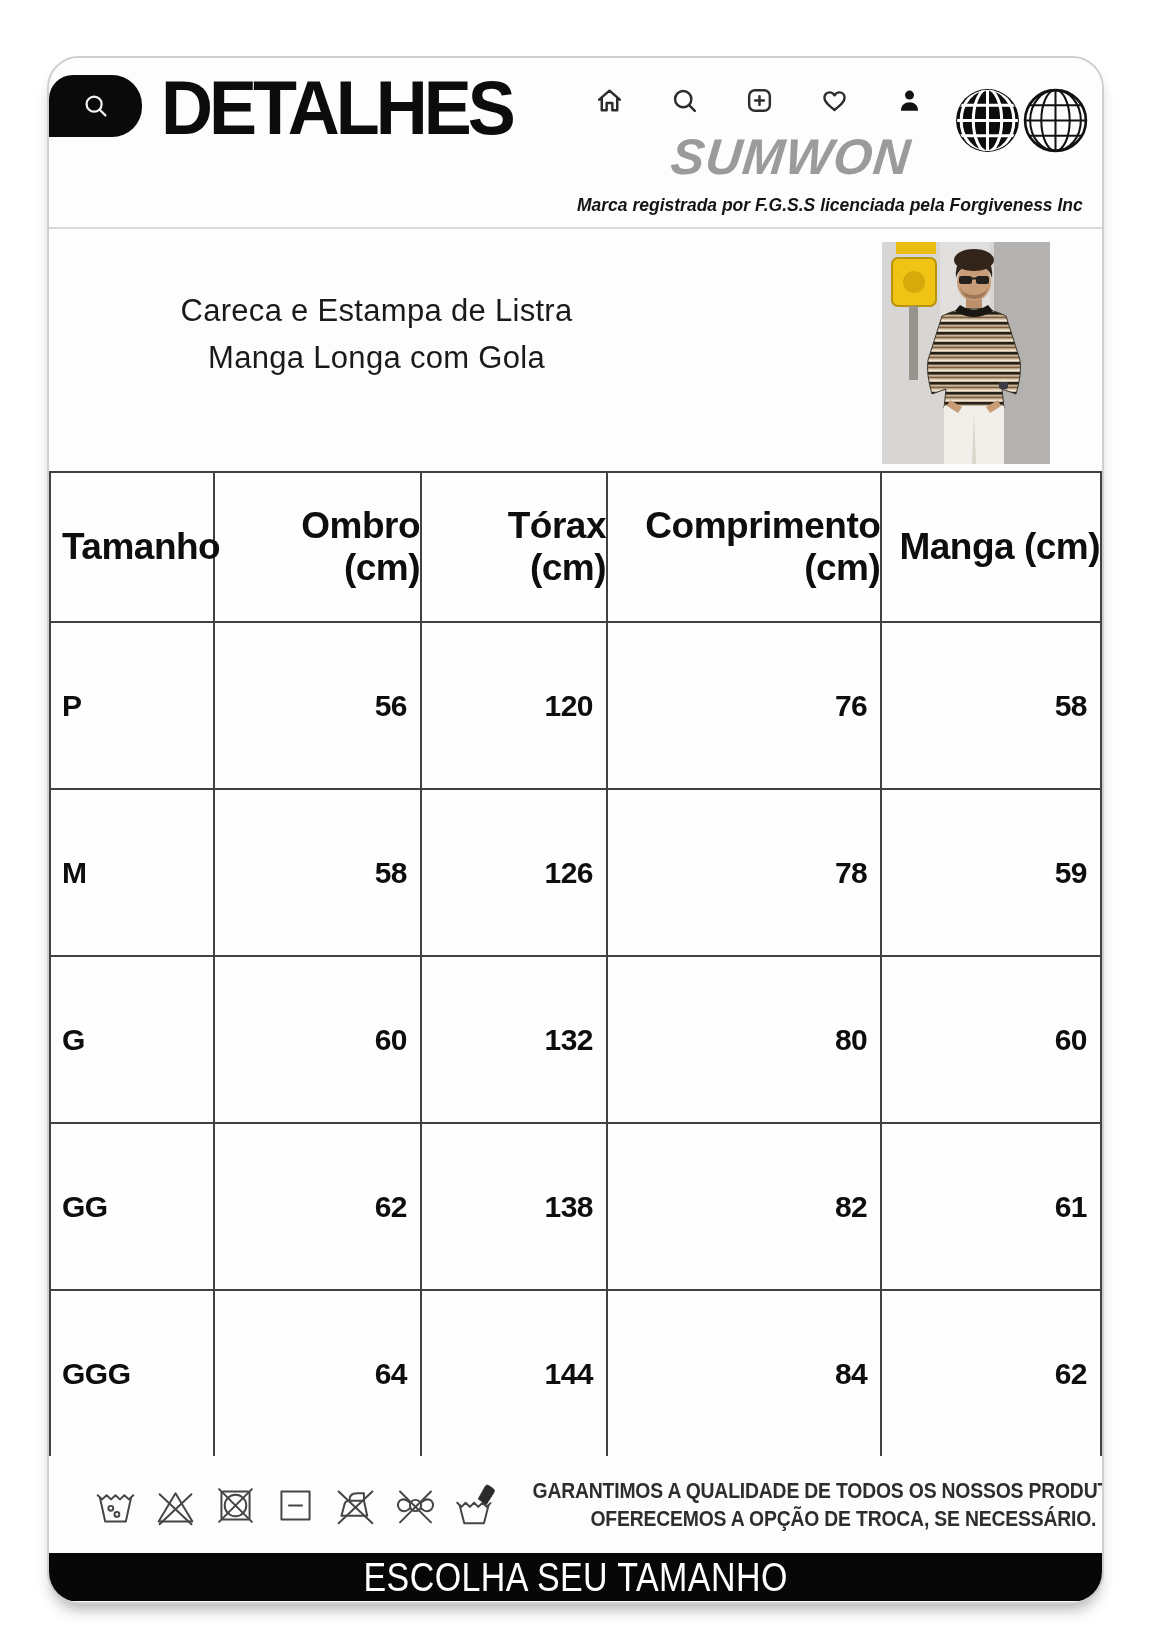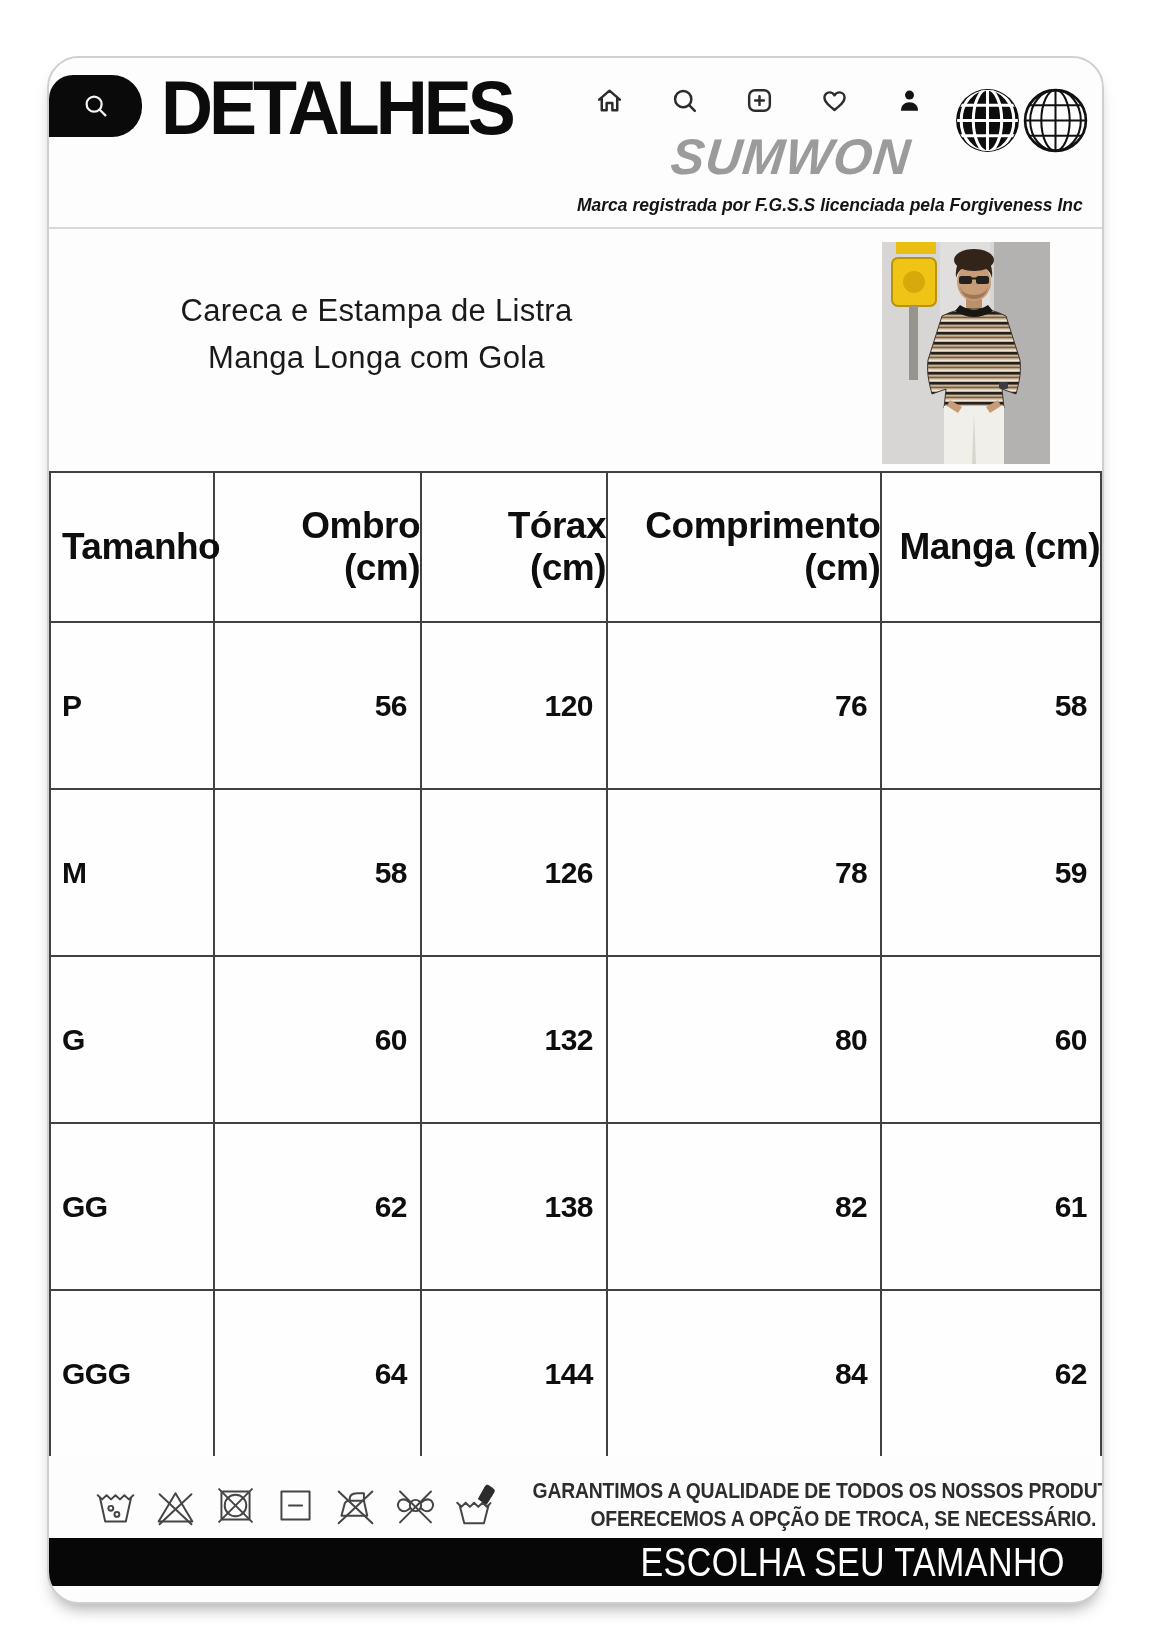--- a/index.html
+++ b/index.html
@@ -61,23 +61,23 @@
   .care { position:absolute; left:0; top:1398px; width:100%; height:98px;
     display:flex; align-items:center; background:#fdfdfd; }
   .care-icons { display:flex; gap:15px; margin-left:44px; align-items:center; }
   .care-icons svg { width:45px; height:45px; display:block; }
   .guarantee { flex:1; text-align:center; padding-right:28px; color:#2d2d2d;
     font-weight:700; font-size:21.5px; line-height:28px; letter-spacing:-.2px;
     text-transform:uppercase; }
   .guarantee div { transform:scaleX(.9); transform-origin:center; white-space:nowrap; }
 
   
-  .cta { position:absolute; left:0; bottom:16px; width:100%; height:48px;
+  .cta { position:absolute; left:0; bottom:1px; width:100%; height:48px;
     background:#070707; color:#fff; display:flex; align-items:center;
-    justify-content:flex-end; cursor:pointer; }
+    justify-content:center; cursor:pointer; }
   .cta span { font-size:40px; font-weight:400; letter-spacing:.5px;
     transform:scaleX(.85); white-space:nowrap; }
 
   .nostroke { fill:none; stroke:#2c2c2c; stroke-width:1.9;
     stroke-linecap:round; stroke-linejoin:round; }
   .careStroke { fill:none; stroke:#454545; stroke-width:2.1;
     stroke-linecap:round; stroke-linejoin:round; }
 </style>
 </head>
 <body>

